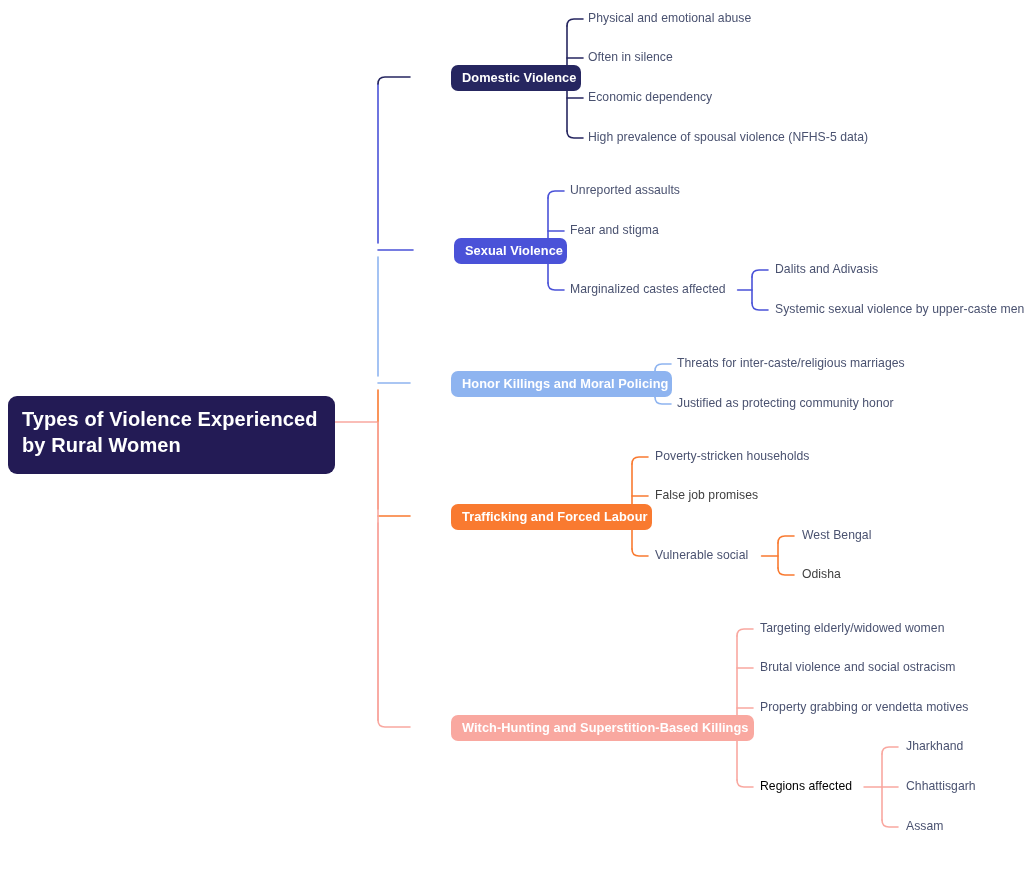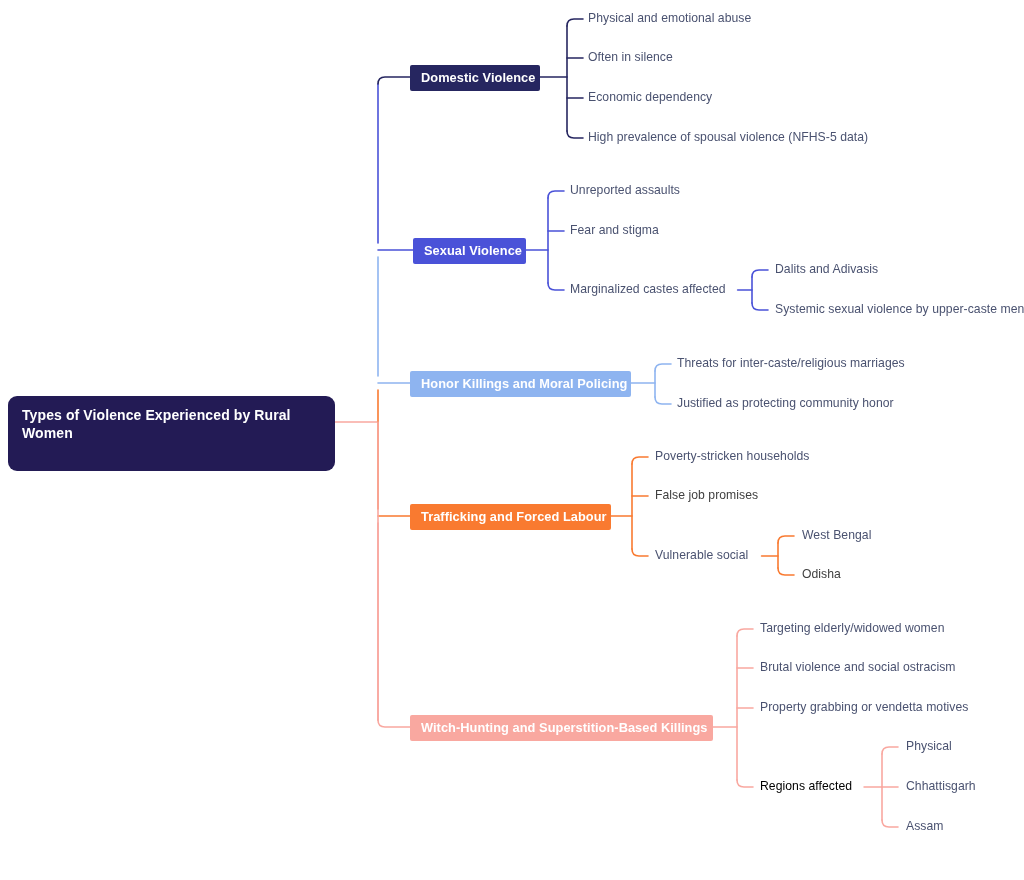--- a/index.html
+++ b/index.html
@@ -25,35 +25,36 @@
     pointer-events: none;
   }
   .node {
     position: absolute;
     box-sizing: border-box;
     white-space: nowrap;
   }
   
   .node-root {
     border-radius: 9px;
-    padding: 11px 14px 28px 14px;
-    font-size: 14px;
+    padding: 11px 14px 16px 14px;
+    font-size: 20px;
     font-weight: bold;
     line-height: 1.28;
     letter-spacing: 0.1px;
     white-space: normal;
   }
   
   .node-branch {
-    border-radius: 2px;
+    border-radius: 7px;
     padding: 5px 4px 6px 11px;
     font-size: 12.8px;
     font-weight: bold;
     letter-spacing: 0.05px;
     line-height: 1.2;
+    margin-left: 41px;
   }
   
   .node-leaf {
     font-size: 12.2px;
     font-weight: normal;
     color: #4a5270;
     letter-spacing: 0.05px;
     line-height: 1.2;
     background: transparent;
   }
@@ -134,17 +135,17 @@
       <div class="node node-leaf" style="left: 655px; top: 449px; color: rgb(74, 82, 112);"><span>Poverty-stricken households</span></div>
       <div class="node node-leaf" style="left: 655px; top: 488px; color: #404040;"><span>False job promises</span></div>
       <div class="node node-leaf" style="left: 655px; top: 548px; color: rgb(74, 82, 112);"><span>Vulnerable social</span></div>
       <div class="node node-leaf" style="left: 802px; top: 528px; color: rgb(74, 82, 112);"><span>West Bengal</span></div>
       <div class="node node-leaf" style="left: 802px; top: 567px; color: #404040;"><span>Odisha</span></div>
       <div class="node node-branch" style="left: 410px; top: 715px; min-width: 303px; background: rgb(249, 168, 160); color: rgb(255, 255, 255);"><span>Witch-Hunting and Superstition-Based Killings</span></div>
       <div class="node node-leaf" style="left: 760px; top: 621px; color: rgb(74, 82, 112);"><span>Targeting elderly/widowed women</span></div>
       <div class="node node-leaf" style="left: 760px; top: 660px; color: rgb(74, 82, 112);"><span>Brutal violence and social ostracism</span></div>
       <div class="node node-leaf" style="left: 760px; top: 700px; color: rgb(74, 82, 112);"><span>Property grabbing or vendetta motives</span></div>
       <div class="node node-leaf" style="left: 760px; top: 779px; color: #000000;"><span>Regions affected</span></div>
-      <div class="node node-leaf" style="left: 906px; top: 739px; color: rgb(74, 82, 112);"><span>Physical</span></div>
+      <div class="node node-leaf" style="left: 906px; top: 739px; color: rgb(74, 82, 112);"><span>Jharkhand</span></div>
       <div class="node node-leaf" style="left: 906px; top: 779px; color: rgb(74, 82, 112);"><span>Chhattisgarh</span></div>
       <div class="node node-leaf" style="left: 906px; top: 819px; color: rgb(74, 82, 112);"><span>Assam</span></div>
     </div>
 </div>
 
 </body></html>

